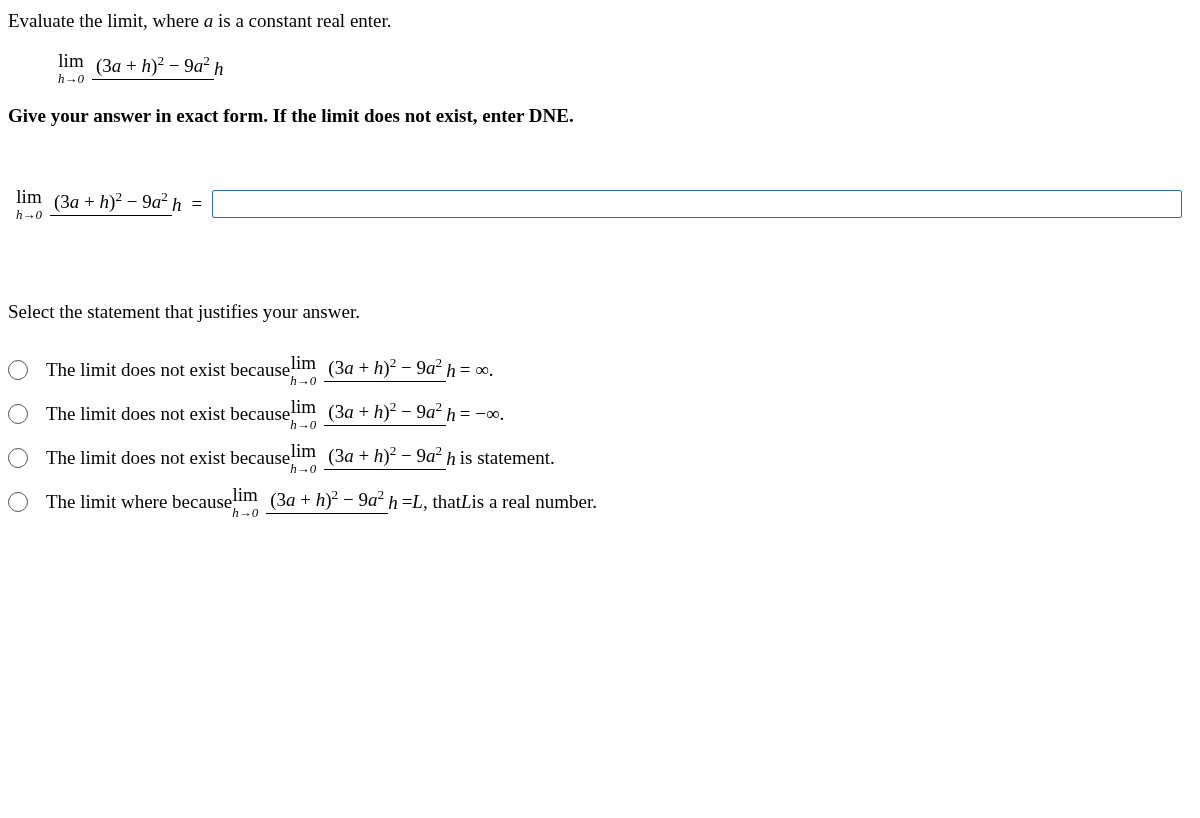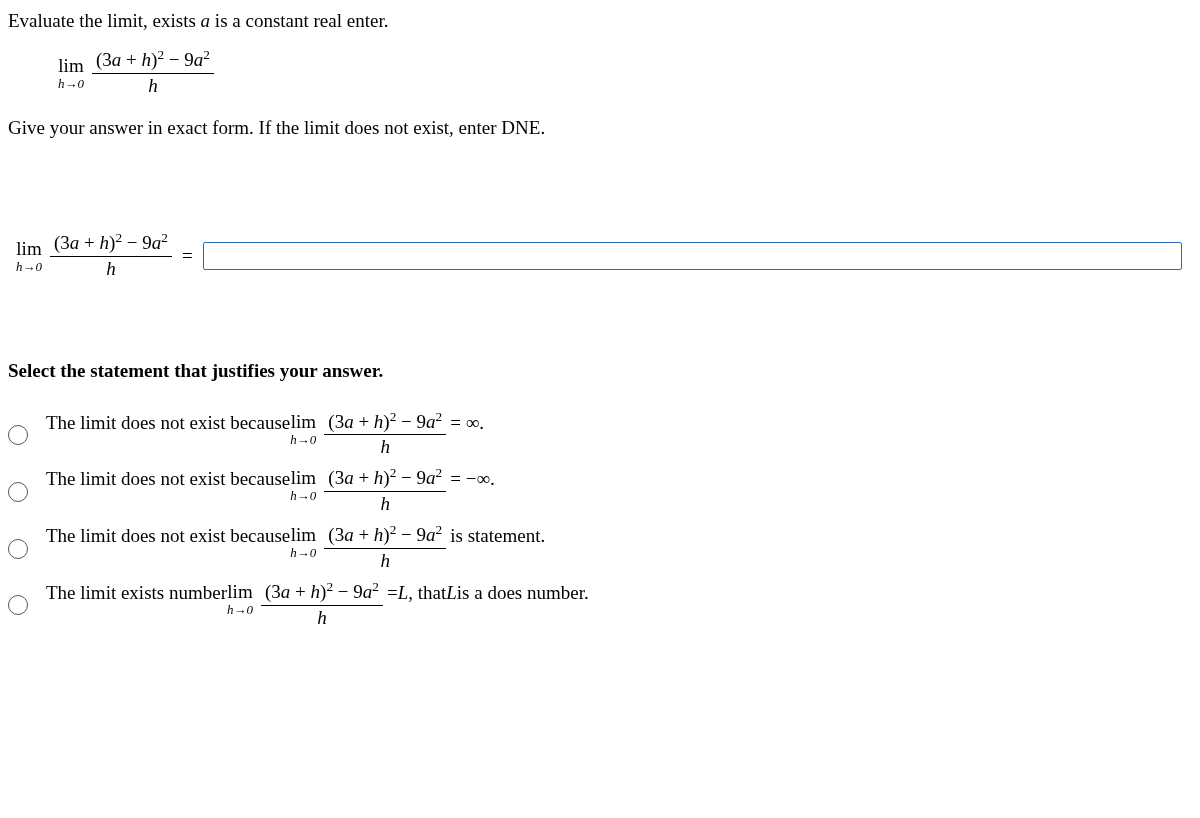--- a/index.html
+++ b/index.html
@@ -13,74 +13,74 @@
     box-sizing: border-box;
   }
   .question-text {
     margin-bottom: 18px;
   }
   .italic { font-style: italic; }
   .math-block {
     margin: 10px 0 20px 50px;
   }
   .instruction {
-    margin-bottom: 94px;
+    margin-bottom: 60px;
+    font-weight: bold;
   }
   .answer-row {
     display: flex;
     align-items: center;
     margin: 0 0 80px 8px;
   }
   .answer-input {
     flex: 1;
     height: 28px;
     border: 1px solid #2a6fb5;
     border-radius: 2px;
     padding: 2px 6px;
     font-size: 16px;
     margin-left: 4px;
     margin-right: 10px;
     box-sizing: border-box;
   }
   .select-prompt {
     margin-bottom: 30px;
-    font-weight: bold;
   }
   .option-row {
     display: flex;
     align-items: center;
     margin-bottom: 10px;
   }
   .radio {
     width: 18px;
     height: 18px;
     border: 1.5px solid #555;
     border-radius: 50%;
     margin-right: 18px;
     flex-shrink: 0;
   }
   .option-text {
     display: flex;
-    align-items: flex-start;
+    align-items: center;
     flex-wrap: nowrap;
   }
   .eq { margin: 0 6px; }
   .limit {
     display: inline-flex;
     flex-direction: column;
     align-items: center;
     vertical-align: middle;
     margin-right: 4px;
     line-height: 1;
   }
   .limit .lim-top { font-size: 19px; }
   .limit .lim-sub { font-size: 13px; margin-top: 2px; }
   .frac {
     display: inline-flex;
-    flex-direction: column;
+    flex-direction: row;
     align-items: center;
     vertical-align: middle;
     line-height: 1.1;
     margin: 0 4px;
   }
   .frac .num {
     border-bottom: 1.2px solid #000;
     padding: 0 4px 2px 4px;
   }
   .frac .den {
@@ -89,21 +89,21 @@
   .math-expr {
     display: inline-flex;
     align-items: center;
   }
   sup { font-size: 0.7em; vertical-align: super; line-height: 0; }
 </style>
 </head>
 <body>
 
 <div class="question-text">
-  <span>Evaluate the limit, exists </span><span class="italic">a</span><span> is a constant real enter.</span>
+  <span>Evaluate the limit, where </span><span class="italic">a</span><span> is a constant real enter.</span>
 </div>
 
 <div class="math-block">
   <span class="math-expr">
     <span class="limit">
       <span class="lim-top">lim</span>
       <span class="lim-sub italic">h→0</span>
     </span>
     <span class="frac">
       <span class="num">
@@ -185,30 +185,30 @@
       </span>
       <span class="den italic">h</span>
     </span>
     <span> is statement.</span>
   </span>
 </div>
 
 <div class="option-row">
   <span class="radio"></span>
   <span class="option-text">
-    <span>The limit exists number </span>
+    <span>The limit where because </span>
     <span class="limit">
       <span class="lim-top">lim</span>
       <span class="lim-sub italic">h→0</span>
     </span>
     <span class="frac">
       <span class="num">
         <span>(3</span><span class="italic">a</span><span> + </span><span class="italic">h</span><span>)</span><sup>2</sup><span> − 9</span><span class="italic">a</span><sup>2</sup>
       </span>
       <span class="den italic">h</span>
     </span>
     <span> = </span>
       <span class="italic">L</span>
       <span>, that </span>
       <span class="italic">L</span>
-      <span> is a does number.</span>
+      <span> is a real number.</span>
   </span>
 </div>
 
 </body></html>

